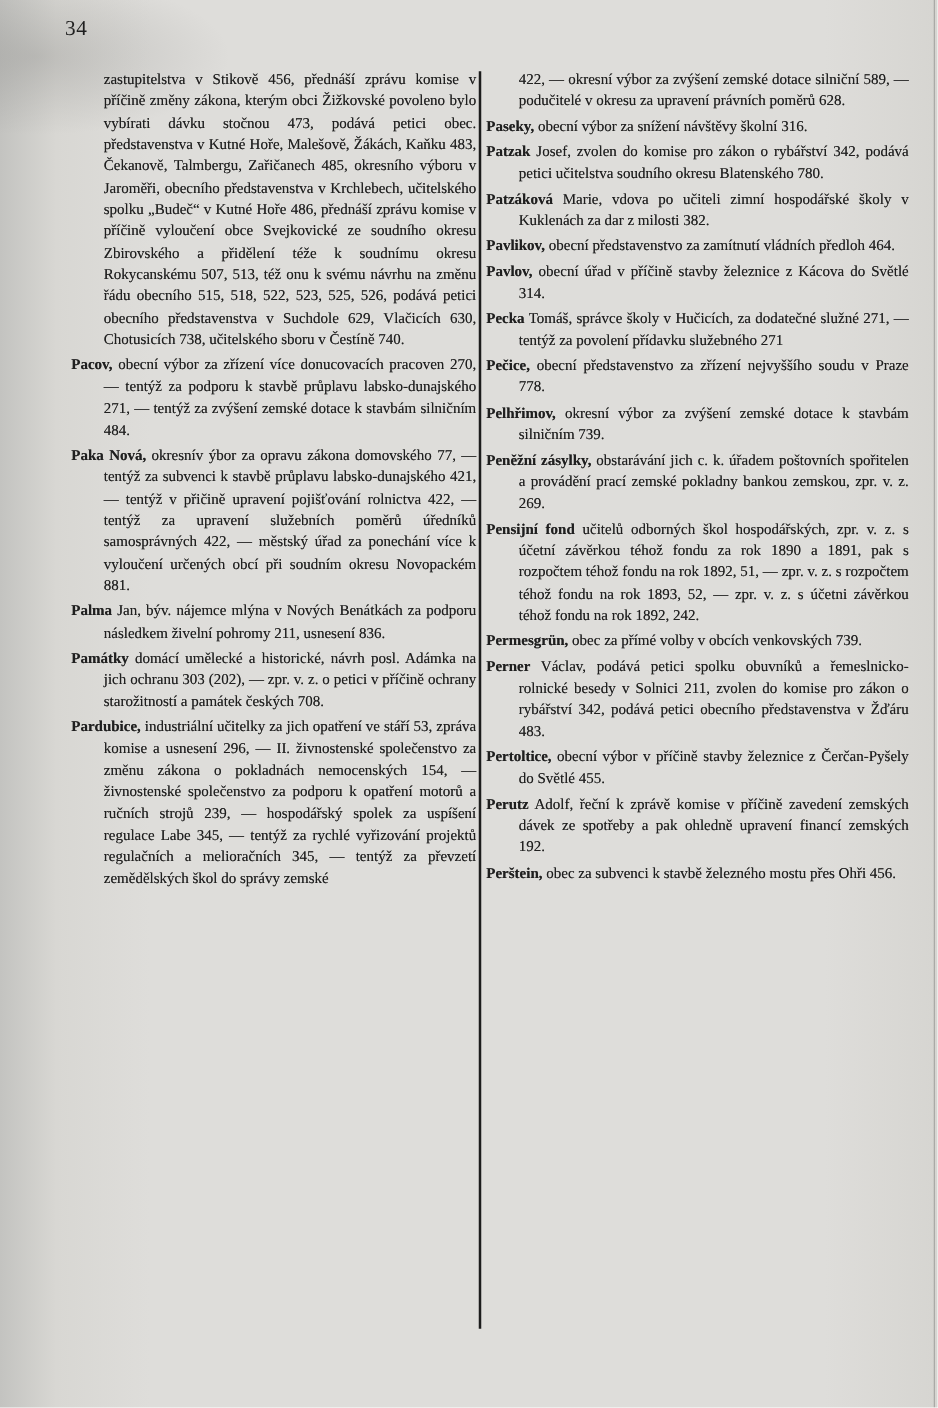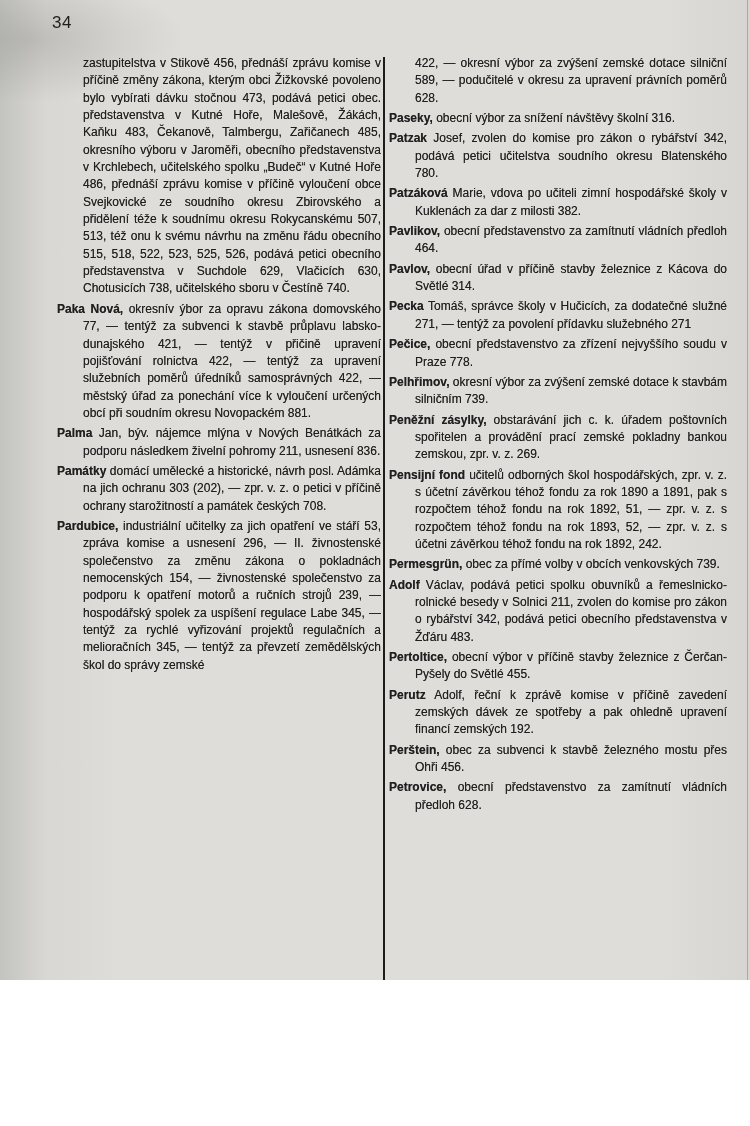--- a/index.html
+++ b/index.html
@@ -2,23 +2,23 @@
 <html lang="cs"><head>
 <meta charset="utf-8">
 <style>
   html, body {
     margin: 0;
     padding: 0;
   }
   .page {
     position: relative;
     width: 750px;
-    height: 980px;
+    height: 1126px;
     overflow: hidden;
-    font-family: Liberation Sans, sans-serif;
+    font-family: Liberation Serif, serif;
     color: #1f1f1f;
     background:
       radial-gradient(ellipse 220px 90px at 4% 4%, rgba(110,110,108,0.25), rgba(110,110,108,0) 70%),
       linear-gradient(90deg, #c3c3c0 0px, #d8d7d3 45px, #deddda 120px, #deddda 660px, #d6d5d1 750px);
   }
   .page-edge-right {
     position: absolute;
     top: 0;
     right: 2px;
     width: 1px;
@@ -64,40 +64,40 @@
 </head>
 <body>
 
 <div class="page" style="color: rgb(31, 31, 31);">
   <div class="page-number">34</div>
 
   <div class="column-divider" style="background: rgb(28, 28, 28);"></div>
 
   <div class="col col-left">
       <p class="entry continuation"><span class="body">zastupitelstva v Stikově 456, přednáší zprávu komise v příčině změny zákona, kterým obci Žižkovské povoleno bylo vybírati dávku stočnou 473, podává petici obec. představenstva v Kutné Hoře, Malešově, Žákách, Kaňku 483, Čekanově, Talmbergu, Zařičanech 485, okresního výboru v Jaroměři, obecního představenstva v Krchlebech, učitelského spolku „Budeč“ v Kutné Hoře 486, přednáší zprávu komise v příčině vyloučení obce Svejkovické ze soudního okresu Zbirovského a přidělení téže k soudnímu okresu Rokycanskému 507, 513, též onu k svému návrhu na změnu řádu obecního 515, 518, 522, 523, 525, 526, podává petici obecního představenstva v Suchdole 629, Vlačicích 630, Chotusicích 738, učitelského sboru v Čestíně 740.</span></p>
+      <p class="entry"><b class="term">Pacov,</b><span class="body"> obecní výbor za zřízení více donucovacích pracoven 270, — tentýž za podporu k stavbě průplavu labsko-dunajského 271, — tentýž za zvýšení zemské dotace k stavbám silničním 484.</span></p>
       <p class="entry"><b class="term">Paka Nová,</b><span class="body"> okresnív ýbor za opravu zákona domovského 77, — tentýž za subvenci k stavbě průplavu labsko-dunajského 421, — tentýž v přičině upravení pojišťování rolnictva 422, — tentýž za upravení služebních poměrů úředníků samosprávných 422, — městský úřad za ponechání více k vyloučení určených obcí při soudním okresu Novopackém 881.</span></p>
       <p class="entry"><b class="term">Palma</b><span class="body"> Jan, býv. nájemce mlýna v Nových Benátkách za podporu následkem živelní pohromy 211, usnesení 836.</span></p>
       <p class="entry"><b class="term">Památky</b><span class="body"> domácí umělecké a historické, návrh posl. Adámka na jich ochranu 303 (202), — zpr. v. z. o petici v příčině ochrany starožitností a památek českých 708.</span></p>
       <p class="entry"><b class="term">Pardubice,</b><span class="body"> industriální učitelky za jich opatření ve stáří 53, zpráva komise a usnesení 296, — II. živnostenské společenstvo za změnu zákona o pokladnách nemocenských 154, — živnostenské společenstvo za podporu k opatření motorů a ručních strojů 239, — hospodářský spolek za uspíšení regulace Labe 345, — tentýž za rychlé vyřizování projektů regulačních a melioračních 345, — tentýž za převzetí zemědělských škol do správy zemské</span></p>
     </div>
 
   <div class="col col-right">
       <p class="entry continuation"><span class="body">422, — okresní výbor za zvýšení zemské dotace silniční 589, — podučitelé v okresu za upravení právních poměrů 628.</span></p>
       <p class="entry"><b class="term">Paseky,</b><span class="body"> obecní výbor za snížení návštěvy školní 316.</span></p>
       <p class="entry"><b class="term">Patzak</b><span class="body"> Josef, zvolen do komise pro zákon o rybářství 342, podává petici učitelstva soudního okresu Blatenského 780.</span></p>
       <p class="entry"><b class="term">Patzáková</b><span class="body"> Marie, vdova po učiteli zimní hospodářské školy v Kuklenách za dar z milosti 382.</span></p>
       <p class="entry"><b class="term">Pavlikov,</b><span class="body"> obecní představenstvo za zamítnutí vládních předloh 464.</span></p>
       <p class="entry"><b class="term">Pavlov,</b><span class="body"> obecní úřad v příčině stavby železnice z Kácova do Světlé 314.</span></p>
       <p class="entry"><b class="term">Pecka</b><span class="body"> Tomáš, správce školy v Hučicích, za dodatečné služné 271, — tentýž za povolení přídavku služebného 271</span></p>
       <p class="entry"><b class="term">Pečice,</b><span class="body"> obecní představenstvo za zřízení nejvyššího soudu v Praze 778.</span></p>
       <p class="entry"><b class="term">Pelhřimov,</b><span class="body"> okresní výbor za zvýšení zemské dotace k stavbám silničním 739.</span></p>
       <p class="entry"><b class="term">Peněžní zásylky,</b><span class="body"> obstarávání jich c. k. úřadem poštovních spořitelen a provádění prací zemské pokladny bankou zemskou, zpr. v. z. 269.</span></p>
       <p class="entry"><b class="term">Pensijní fond</b><span class="body"> učitelů odborných škol hospodářských, zpr. v. z. s účetní závěrkou téhož fondu za rok 1890 a 1891, pak s rozpočtem téhož fondu na rok 1892, 51, — zpr. v. z. s rozpočtem téhož fondu na rok 1893, 52, — zpr. v. z. s účetni závěrkou téhož fondu na rok 1892, 242.</span></p>
       <p class="entry"><b class="term">Permesgrün,</b><span class="body"> obec za přímé volby v obcích venkovských 739.</span></p>
-      <p class="entry"><b class="term">Adolf</b><span class="body"> Václav, podává petici spolku obuvníků a řemeslnicko-rolnické besedy v Solnici 211, zvolen do komise pro zákon o rybářství 342, podává petici obecního představenstva v Žďáru 483.</span></p>
+      <p class="entry"><b class="term">Perner</b><span class="body"> Václav, podává petici spolku obuvníků a řemeslnicko-rolnické besedy v Solnici 211, zvolen do komise pro zákon o rybářství 342, podává petici obecního představenstva v Žďáru 483.</span></p>
       <p class="entry"><b class="term">Pertoltice,</b><span class="body"> obecní výbor v příčině stavby železnice z Čerčan-Pyšely do Světlé 455.</span></p>
       <p class="entry"><b class="term">Perutz</b><span class="body"> Adolf, řeční k zprávě komise v příčině zavedení zemských dávek ze spotřeby a pak ohledně upravení financí zemských 192.</span></p>
       <p class="entry"><b class="term">Perštein,</b><span class="body"> obec za subvenci k stavbě železného mostu přes Ohři 456.</span></p>
-      <p class="entry"><b class="term">Petrovice,</b><span class="body"> obecní představenstvo za zamítnutí vládních předloh 628.</span></p>
     </div>
 
   <div class="page-edge-right"></div>
 </div>
 
 </body></html>

